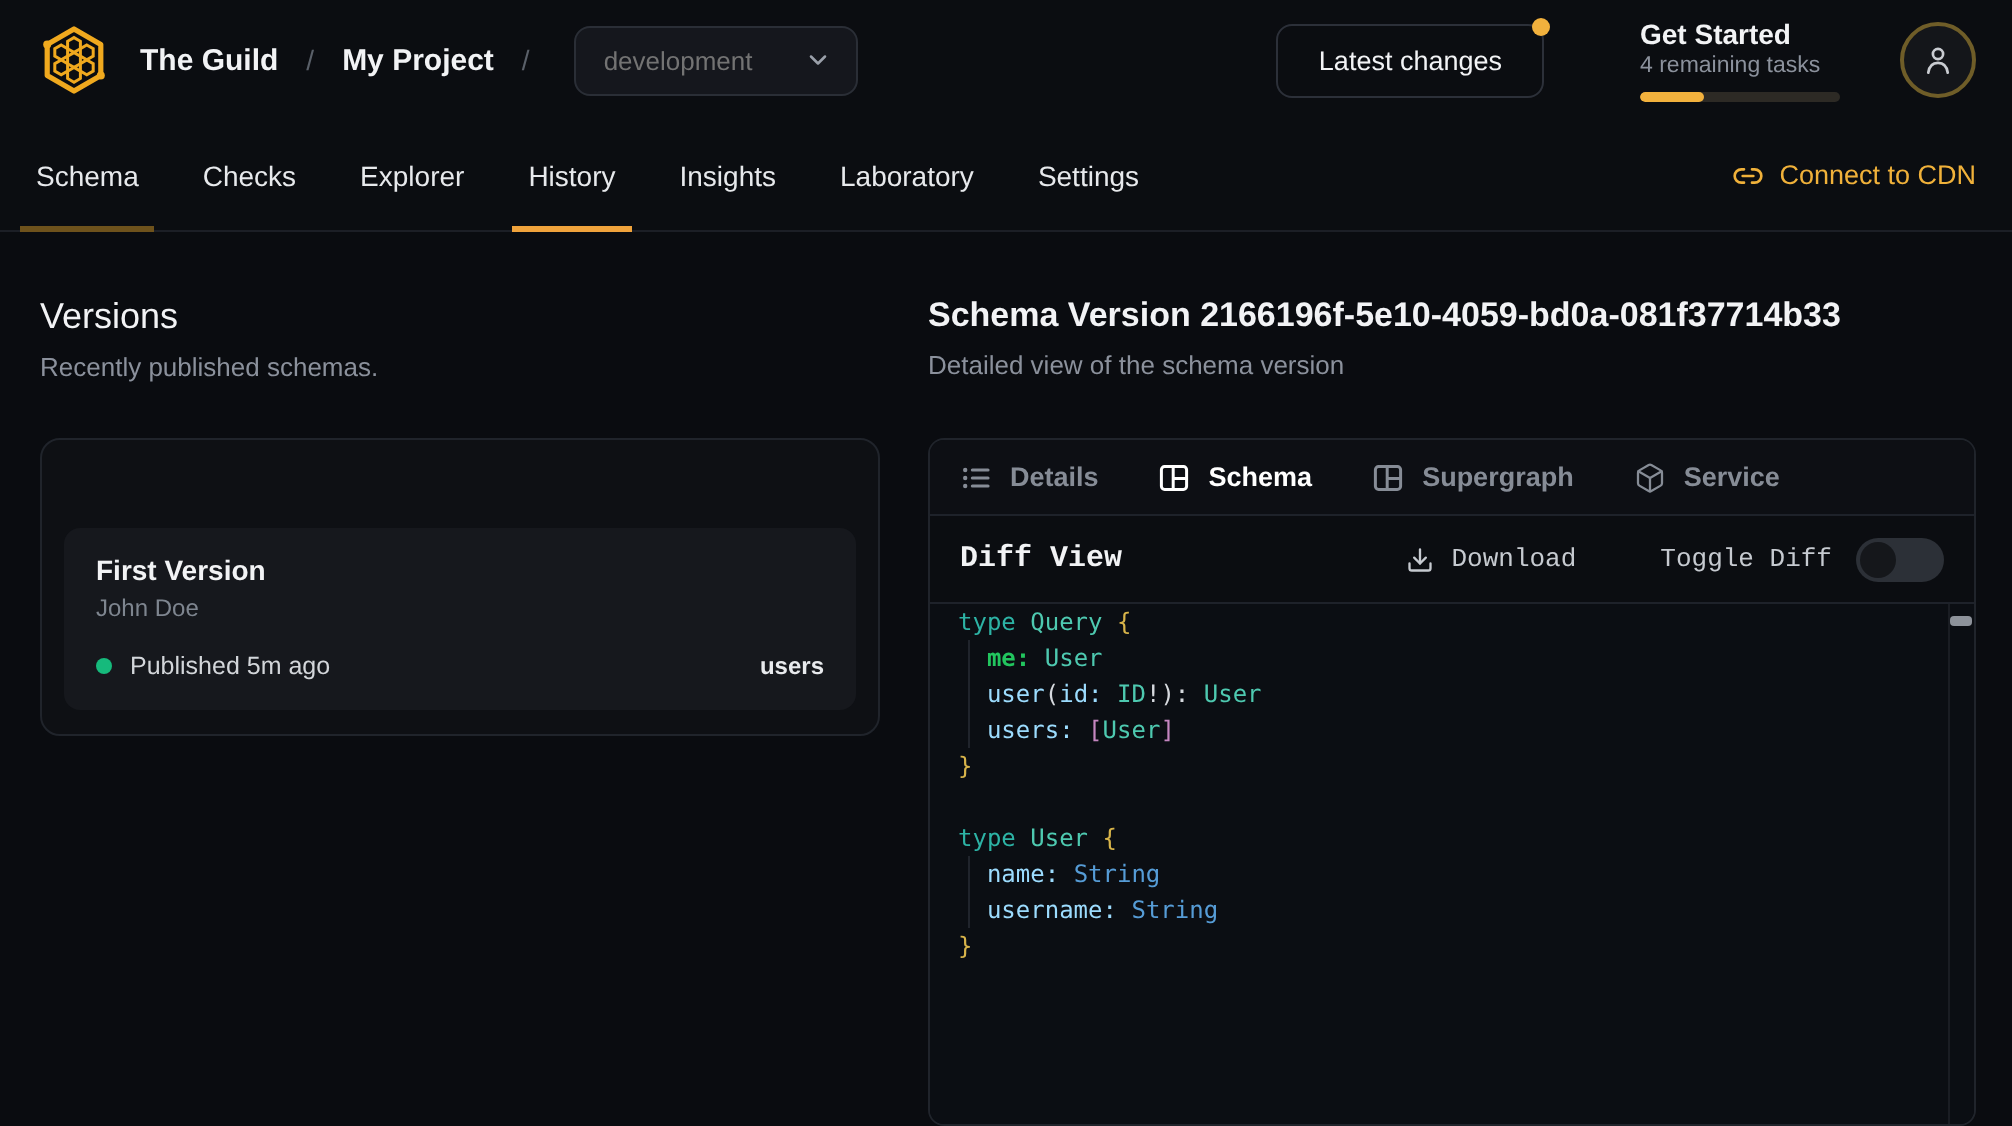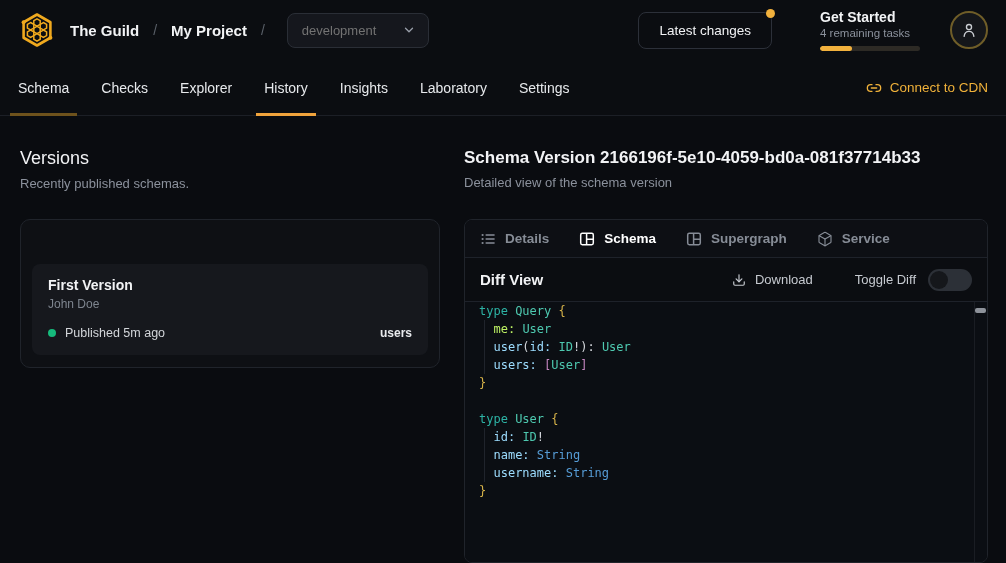--- a/index.html
+++ b/index.html
@@ -96,21 +96,21 @@
   }
   .panel-tabs {
     height:38px; flex:none; display:flex; align-items:center; gap:30px;
     padding:0 15px; border-bottom:1px solid #1e222a; background:#0d0f14;
   }
   .ptab {
     display:flex; align-items:center; gap:9px; color:#868c96;
     font-size:13.5px; font-weight:600; cursor:pointer;
   }
   .ptab.active { color:#ffffff; }
-  .diff-row { height:43px; flex:none; display:flex; align-items:center; padding:0 15px; }
+  .diff-row { height:43px; flex:none; display:flex; align-items:center; padding:0 15px;font-family:Liberation Mono, monospace; }
   .diff-title { font-size:15px; font-weight:700; color:#f2f3f5; }
   .dl-group { margin-left:auto; display:flex; align-items:center; gap:9px; color:#c6cad0; font-size:13px; cursor:pointer; }
   .toggle-group { display:flex; align-items:center; gap:12px; margin-left:42px; }
   .toggle-label { font-size:13px; color:#c6cad0; }
   .switch {
     width:44px; height:22px; border-radius:11px; background:#2c3037;
     position:relative; cursor:pointer; flex:none;
   }
   .switch .knob {
     position:absolute; top:2px; left:2px; width:18px; height:18px;
@@ -289,27 +289,26 @@
           <span class="toggle-label">Toggle Diff</span>
           <span class="switch">
             <span class="knob"></span>
           </span>
         </span>
       </div>
 
       <div class="code-area">
         <div>
             <div class="line"><span style="color: rgb(45, 179, 165);">type </span><span style="color: rgb(78, 201, 176);">Query </span><span style="color: rgb(216, 180, 74);">{</span></div>
-            <div class="line g"><span style="color: rgb(214, 217, 222);">  </span><span style="color: #bef264;">me:</span><span style="color: rgb(214, 217, 222);"> </span><span style="color: rgb(78, 201, 176);">User</span></div>
+            <div class="line g"><span style="color: rgb(214, 217, 222);">  </span><span style="color: #22c55e; font-weight: bold;">me:</span><span style="color: rgb(214, 217, 222);"> </span><span style="color: rgb(78, 201, 176);">User</span></div>
             <div class="line g"><span style="color: rgb(214, 217, 222);">  </span><span style="color: rgb(156, 220, 254);">user</span><span style="color: rgb(214, 217, 222);">(</span><span style="color: rgb(156, 220, 254);">id:</span><span style="color: rgb(214, 217, 222);"> </span><span style="color: rgb(78, 201, 176);">ID</span><span style="color: rgb(214, 217, 222);">!): </span><span style="color: rgb(78, 201, 176);">User</span></div>
             <div class="line g"><span style="color: rgb(214, 217, 222);">  </span><span style="color: rgb(156, 220, 254);">users:</span><span style="color: rgb(214, 217, 222);"> </span><span style="color: rgb(197, 134, 192);">[</span><span style="color: rgb(78, 201, 176);">User</span><span style="color: rgb(197, 134, 192);">]</span></div>
             <div class="line"><span style="color: rgb(216, 180, 74);">}</span></div>
             <div class="line"></div>
             <div class="line"><span style="color: rgb(45, 179, 165);">type </span><span style="color: rgb(78, 201, 176);">User </span><span style="color: rgb(216, 180, 74);">{</span></div>
-            <div class="line g"><span style="color: rgb(214, 217, 222);">  </span><span style="color: rgb(156, 220, 254);">id:</span><span style="color: rgb(214, 217, 222);"> </span><span style="color: rgb(78, 201, 176);">ID</span><span style="color: rgb(214, 217, 222);">!</span></div>
             <div class="line g"><span style="color: rgb(214, 217, 222);">  </span><span style="color: rgb(156, 220, 254);">name:</span><span style="color: rgb(214, 217, 222);"> </span><span style="color: rgb(86, 156, 214);">String</span></div>
             <div class="line g"><span style="color: rgb(214, 217, 222);">  </span><span style="color: rgb(156, 220, 254);">username:</span><span style="color: rgb(214, 217, 222);"> </span><span style="color: rgb(86, 156, 214);">String</span></div>
             <div class="line"><span style="color: rgb(216, 180, 74);">}</span></div>
           </div>
         <div class="scroll-lane">
           <span class="scroll-thumb"></span>
         </div>
       </div>
     </div>
   </section>

